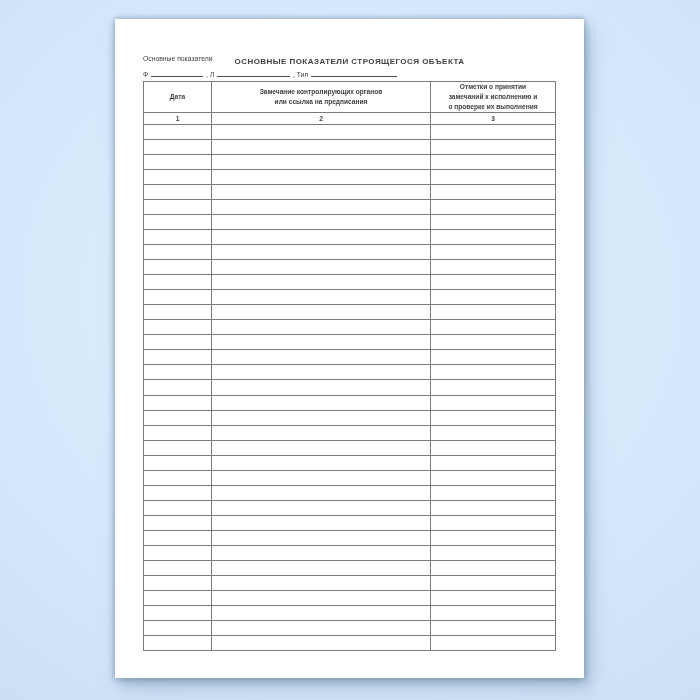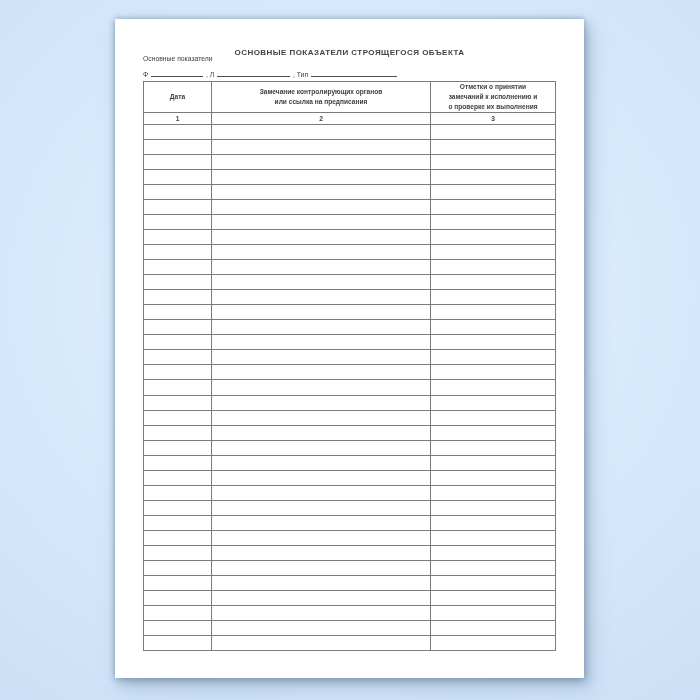--- a/index.html
+++ b/index.html
@@ -23,21 +23,21 @@
     height: 659px;
     background: #ffffff;
     box-shadow:
       0 -2px 4px rgba(104, 130, 158, 0.30),
       -2px 2px 5px rgba(104, 130, 158, 0.28),
       3px 4px 8px rgba(104, 130, 158, 0.45),
       6px 10px 20px rgba(104, 130, 158, 0.30);
   }
   .page-title {
     position: absolute;
-    top: 29px;
+    top: 38px;
     left: 0;
     right: 0;
     text-align: center;
     font-size: 8px;
     font-weight: 700;
     letter-spacing: 0.45px;
     color: #424242;
   }
   .subtitle {
     position: absolute;

